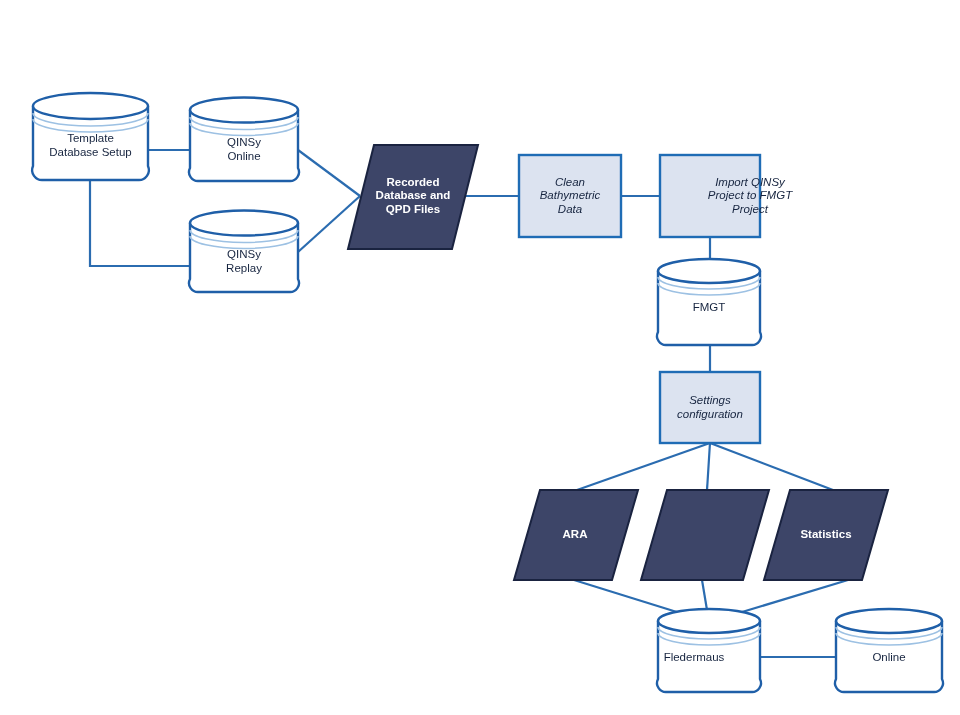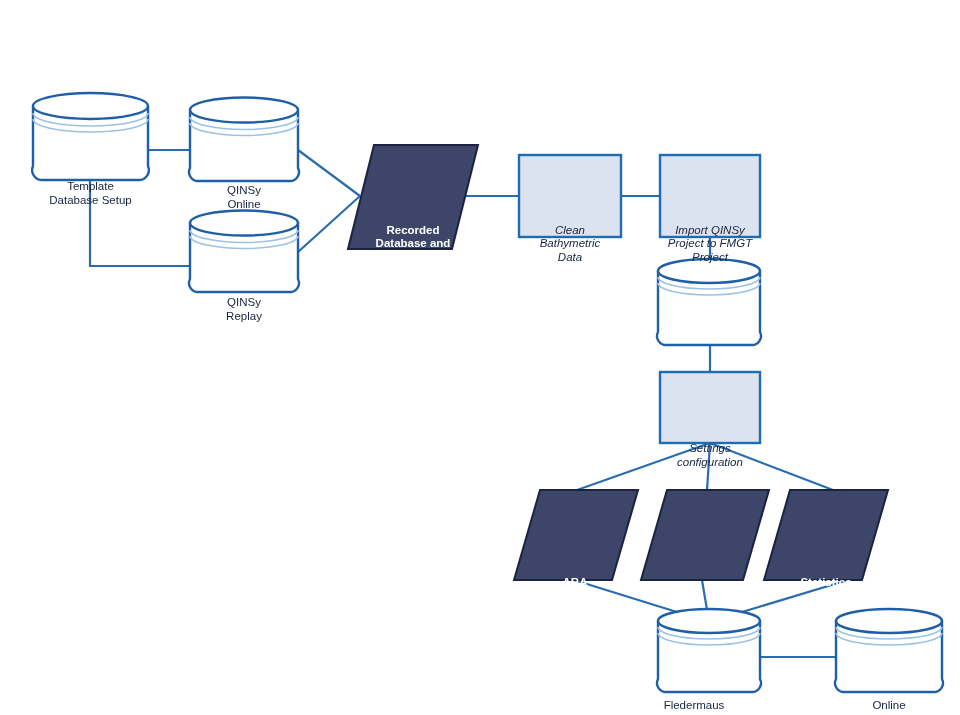--- a/index.html
+++ b/index.html
@@ -27,21 +27,20 @@
   }
   .node-label {
     position: absolute;
     display: flex;
     align-items: center;
     justify-content: center;
     text-align: center;
     line-height: 1.18;
     pointer-events: none;
     white-space: pre-line;
-    margin-top: 48px;
   }
   .label-dark {
     color: #ffffff;
     font-size: 11.5px;
     font-weight: bold;
   }
   .label-light {
     color: #16243f;
     font-size: 11.5px;
     font-style: italic;
@@ -172,24 +171,25 @@
 Replay</div>
 
   <div class="node-label label-dark" style="left:358px; top:156px; width:110px; height:80px;">Recorded
 Database and
 QPD Files</div>
 
   <div class="node-label label-light" style="left:519px; top:155px; width:102px; height:82px;">Clean
 Bathymetric
 Data</div>
 
-  <div class="node-label label-light" style="left:658px; top:155px; width:104px; height:82px;">Import QINSy
+  <div class="node-label label-light" style="left:658px; top:155px; width:104px; height:82px;padding-left:40px;">Import QINSy
 Project to FMGT
 Project</div>
 
+  <div class="node-label label-cyl" style="left:658px; top:288px; width:102px; height:40px;">FMGT</div>
 
   <div class="node-label label-light" style="left:660px; top:372px; width:100px; height:71px;border-radius:20px;">Settings
 configuration</div>
 
   <div class="node-label label-dark" style="left:525px; top:515px; width:100px; height:40px;">ARA</div>
 
 
   <div class="node-label label-dark" style="left:777px; top:515px; width:98px; height:40px;">Statistics</div>
 
   <div class="node-label label-cyl" style="left:643px; top:638px; width:102px; height:40px;">Fledermaus</div>

